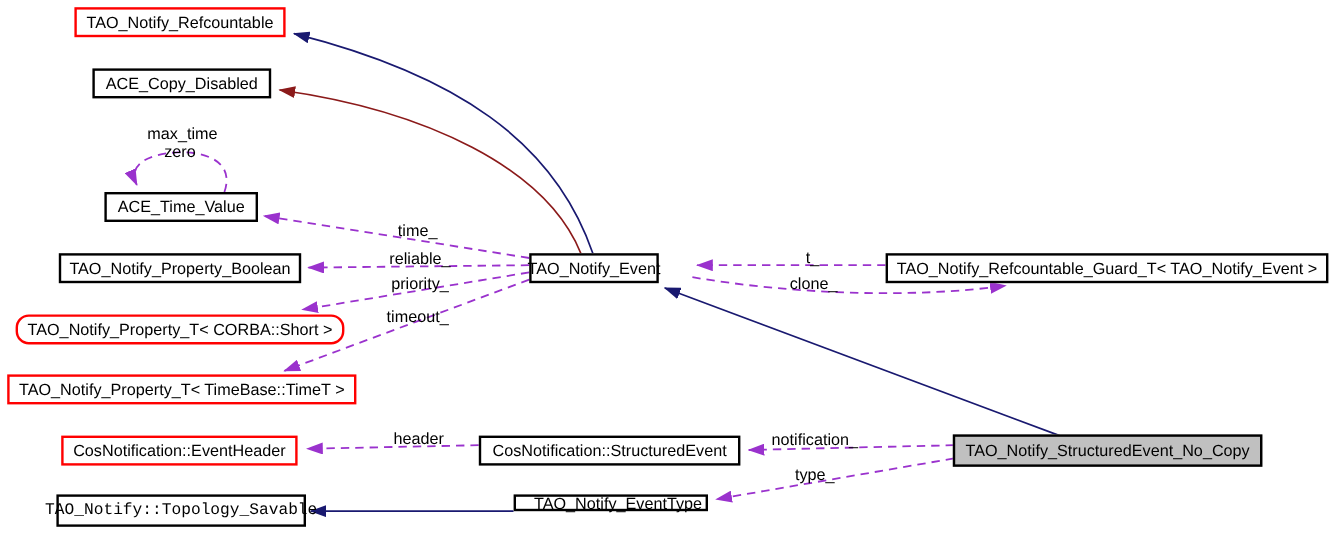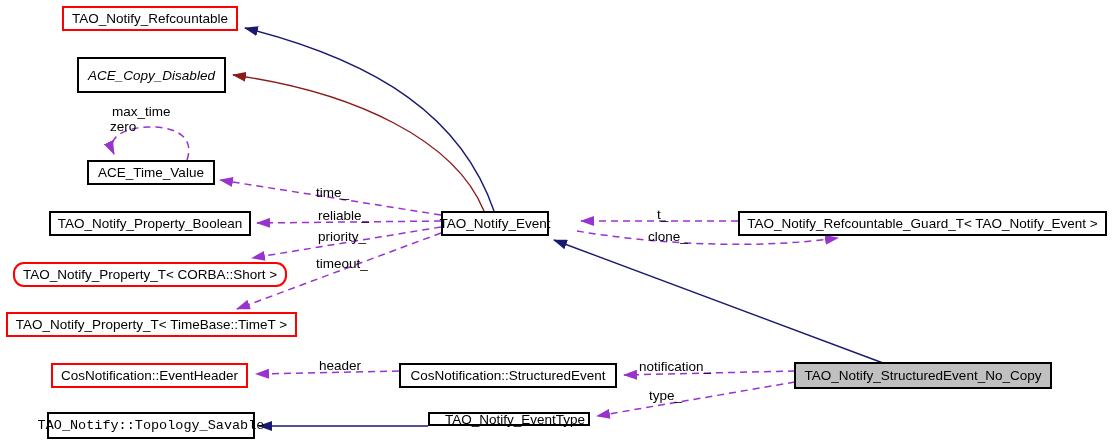--- a/index.html
+++ b/index.html
@@ -19,20 +19,21 @@
     display:flex; align-items:center; justify-content:center;
     font-size:13.5px; color:#000000;
     white-space:nowrap;
     z-index:2;
   }
   .node.red  { border-color:#ff0000; }
   .node.main { background:#c0c0c0; border-color:#000000; }
   .elabel {
     position:absolute;
     font-size:13.5px; color:#000000;
+    text-align:center;
     white-space:nowrap;
     z-index:3;
     background:transparent;
   }
 </style>
 </head>
 <body>
 
 <div id="canvas">
 
@@ -60,21 +61,21 @@
     <path d="M 441 233 L 237 309" fill="none" stroke="#9a32cd" stroke-width="1.5" stroke-dasharray="7,5" marker-end="url(#arrow-purple)"></path>
     <path d="M 738 221 L 581 221" fill="none" stroke="#9a32cd" stroke-width="1.5" stroke-dasharray="7,5" marker-end="url(#arrow-purple)"></path>
     <path d="M 577 231 C 660 245, 760 249, 838 238" fill="none" stroke="#9a32cd" stroke-width="1.5" stroke-dasharray="7,5" marker-end="url(#arrow-purple)"></path>
     <path d="M 187 160 C 196 134, 170 126, 148 127 C 124 128, 106 137, 114 154" fill="none" stroke="#9a32cd" stroke-width="1.5" stroke-dasharray="7,5" marker-end="url(#arrow-purple)"></path>
     <path d="M 399 371 L 256 374" fill="none" stroke="#9a32cd" stroke-width="1.5" stroke-dasharray="7,5" marker-end="url(#arrow-purple)"></path>
     <path d="M 795 371 L 624 375" fill="none" stroke="#9a32cd" stroke-width="1.5" stroke-dasharray="7,5" marker-end="url(#arrow-purple)"></path>
     <path d="M 795 382 L 597 416" fill="none" stroke="#9a32cd" stroke-width="1.5" stroke-dasharray="7,5" marker-end="url(#arrow-purple)"></path>
   </svg>
 
   <div class="node red" style="left:62px;  top:6px;   width:176px; height:25px;">TAO_Notify_Refcountable</div>
-  <div class="node" style="left:77px;  top:57px;  width:149px; height:36px;font-style:italic;">ACE_Copy_Disabled</div>
+  <div class="node" style="left:77px;  top:57px;  width:149px; height:25px;">ACE_Copy_Disabled</div>
   <div class="node" style="left:87px;  top:160px; width:128px; height:25px;">ACE_Time_Value</div>
   <div class="node" style="left:49px;  top:211px; width:202px; height:25px;">TAO_Notify_Property_Boolean</div>
   <div class="node red" style="left:13px;  top:262px; width:274px; height:25px;border-radius:11px;">TAO_Notify_Property_T&lt; CORBA::Short &gt;</div>
   <div class="node red" style="left:6px;   top:312px; width:291px; height:25px;">TAO_Notify_Property_T&lt; TimeBase::TimeT &gt;</div>
   <div class="node red" style="left:51px;  top:363px; width:197px; height:25px;">CosNotification::EventHeader</div>
   <div class="node" style="left:47px;  top:412px; width:208px; height:27px;font-family:Liberation Mono, monospace;">TAO_Notify::Topology_Savable</div>
   <div class="node" style="left:441px; top:211px; width:108px; height:25px;">TAO_Notify_Event</div>
   <div class="node" style="left:738px; top:211px; width:369px; height:25px;">TAO_Notify_Refcountable_Guard_T&lt; TAO_Notify_Event &gt;</div>
   <div class="node" style="left:399px; top:363px; width:218px; height:25px;">CosNotification::StructuredEvent</div>
   <div class="node main" style="left:794px; top:362px; width:258px; height:27px;">TAO_Notify_StructuredEvent_No_Copy</div>

